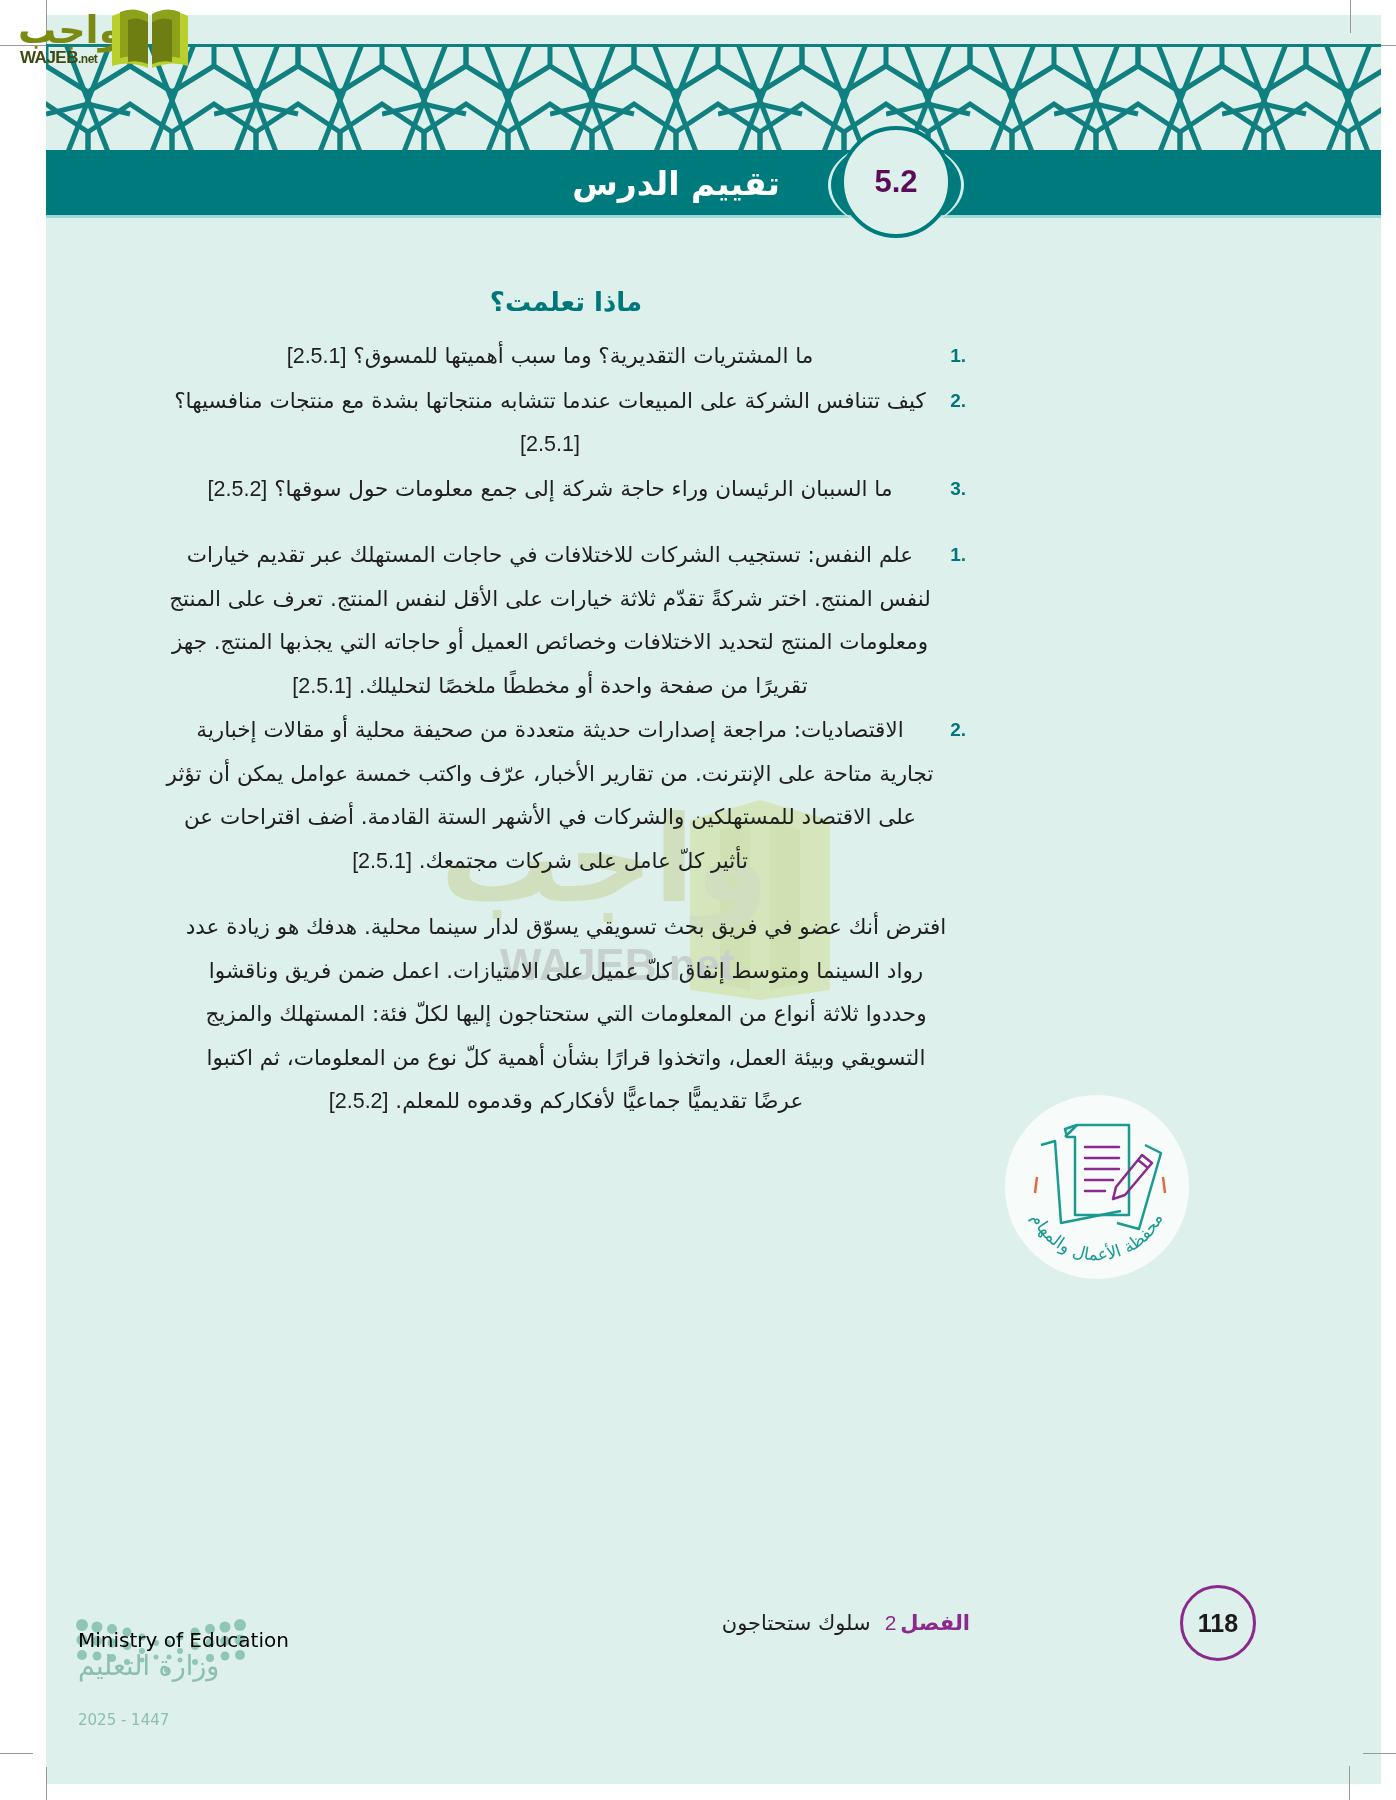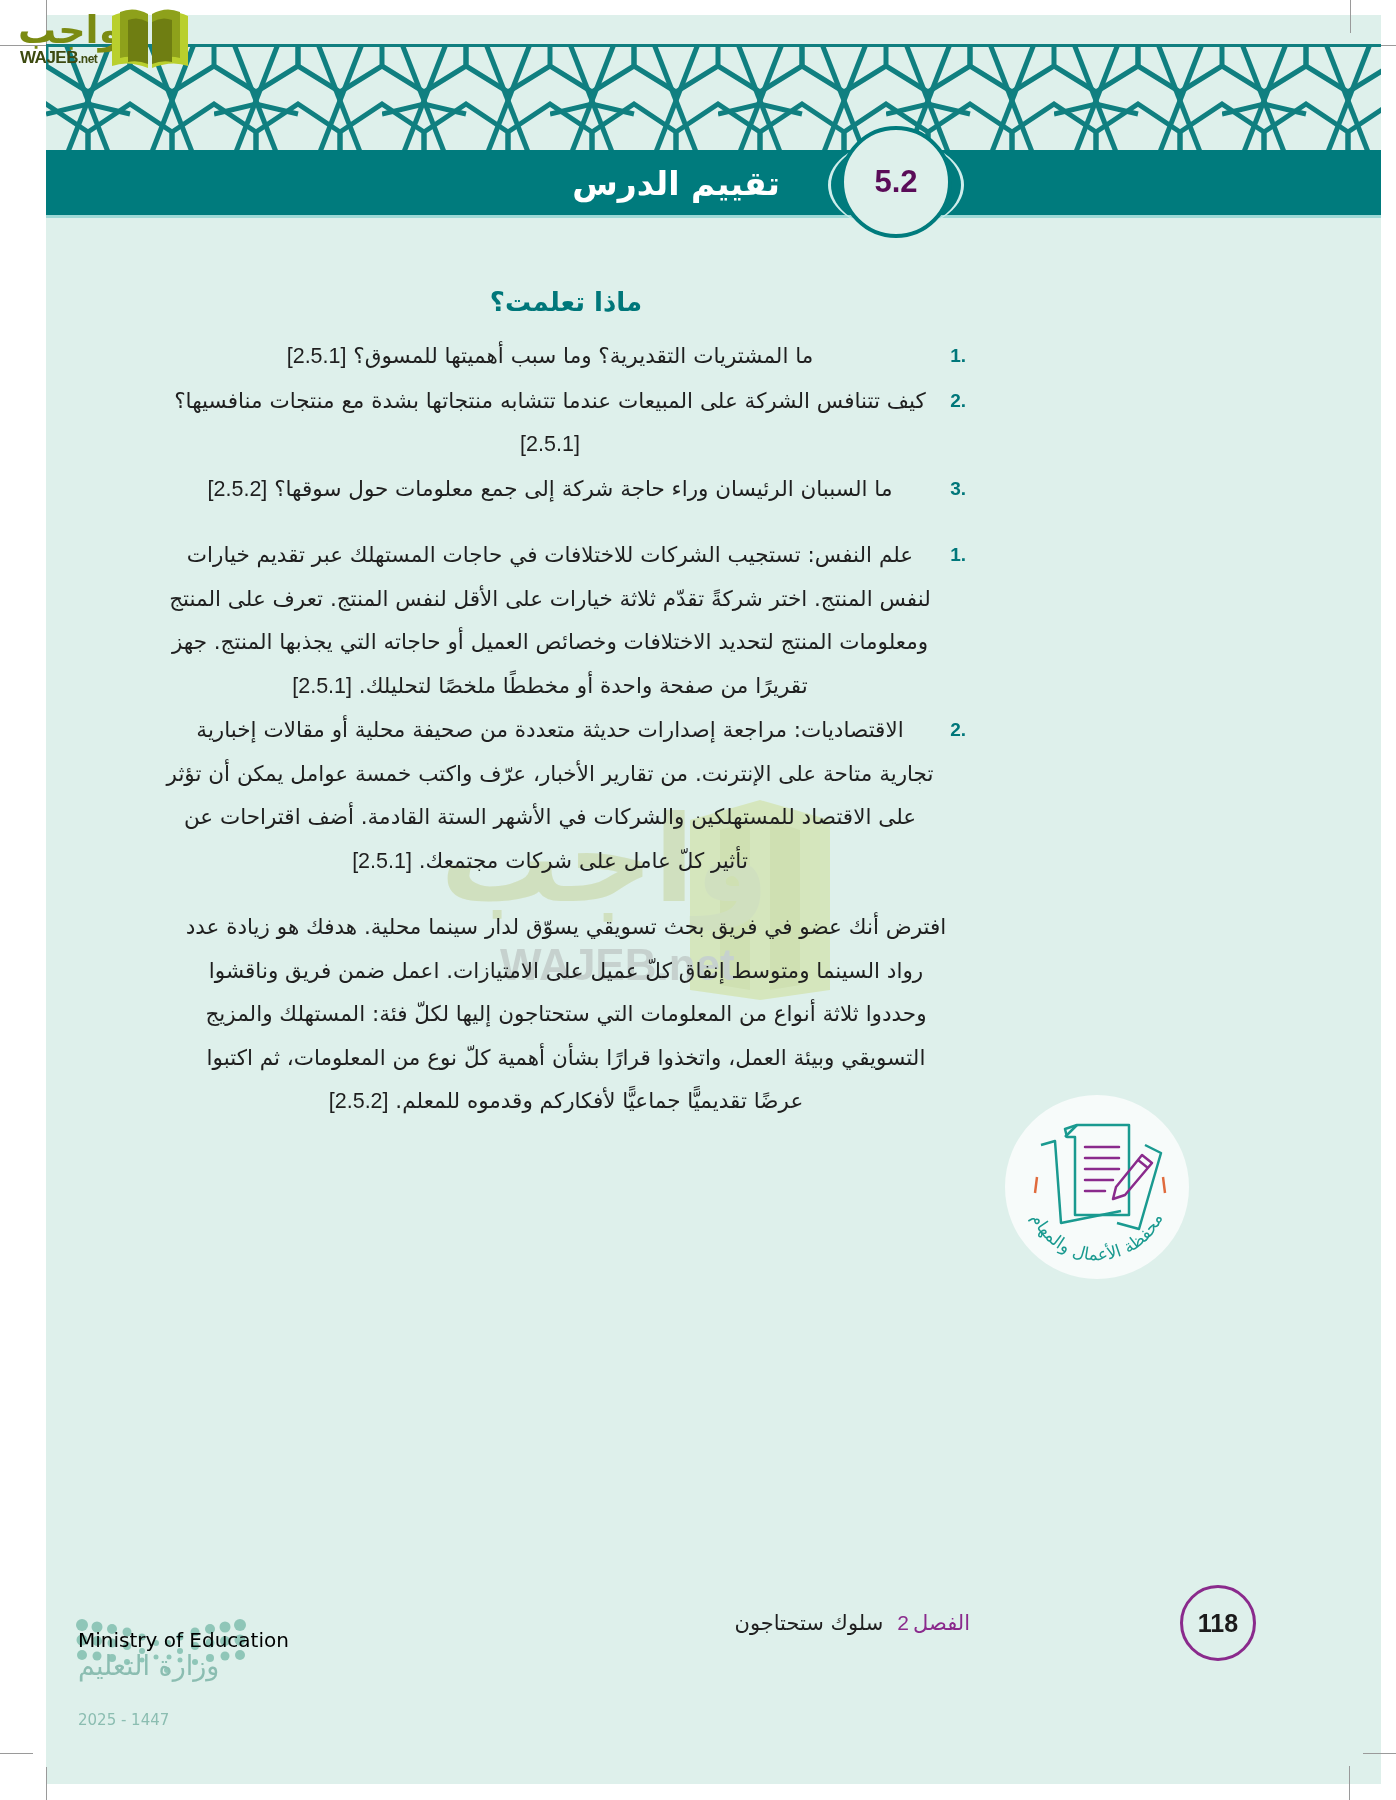--- a/index.html
+++ b/index.html
@@ -62,21 +62,21 @@
     background: #f7fbfa;
   }
 
   
   .page-num {
     position: absolute; left: 1180px; top: 1585px; width: 76px; height: 76px; border-radius: 50%;
     border: 3px solid #8a2a8c; box-sizing: border-box; display: flex; align-items: center; justify-content: center;
     font-weight: bold; font-size: 25px; color: #1b1b1b; font-family: "Liberation Sans", sans-serif;
   }
   .chapter { position: absolute; left: 700px; top: 1605px; width: 270px; direction: rtl; text-align: right; font-size: 21px; line-height: 36px; }
-  .chapter-label { color: #8a2a8c; font-weight: normal; }
+  .chapter-label { color: #8a2a8c; font-weight: bold; }
   .chapter-num { color: #8a2a8c; margin-right: 4px; margin-left: 14px; font-family: "Liberation Sans", sans-serif; }
   .chapter-title { color: #1f1f1f; }
 
   .moe { position: absolute; left: 70px; top: 1575px; width: 190px; height: 160px; }
   .moe-ar { position: absolute; left: 78px; top: 1650px; width: 170px; color: #8bbdb1; font-size: 27px; direction: rtl; text-align: left; letter-spacing: 1px; }
   .moe-en { position: absolute; left: 78px; top: 1628px; color: #000000; font-size: 20px; font-family: "DejaVu Sans", sans-serif; }
   .moe-year { position: absolute; left: 78px; top: 1711px; color: #8bbdb1; font-size: 15px; font-family: "DejaVu Sans", sans-serif; }
 </style>
 </head>
 <body>

